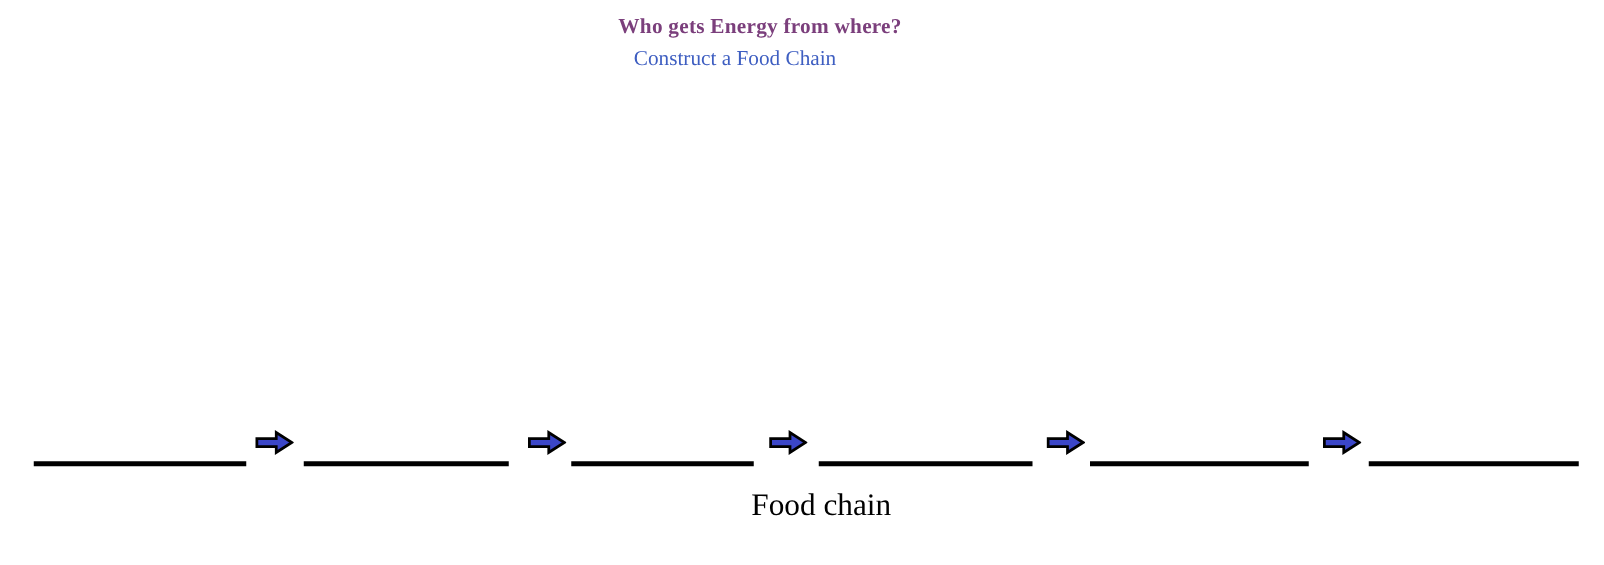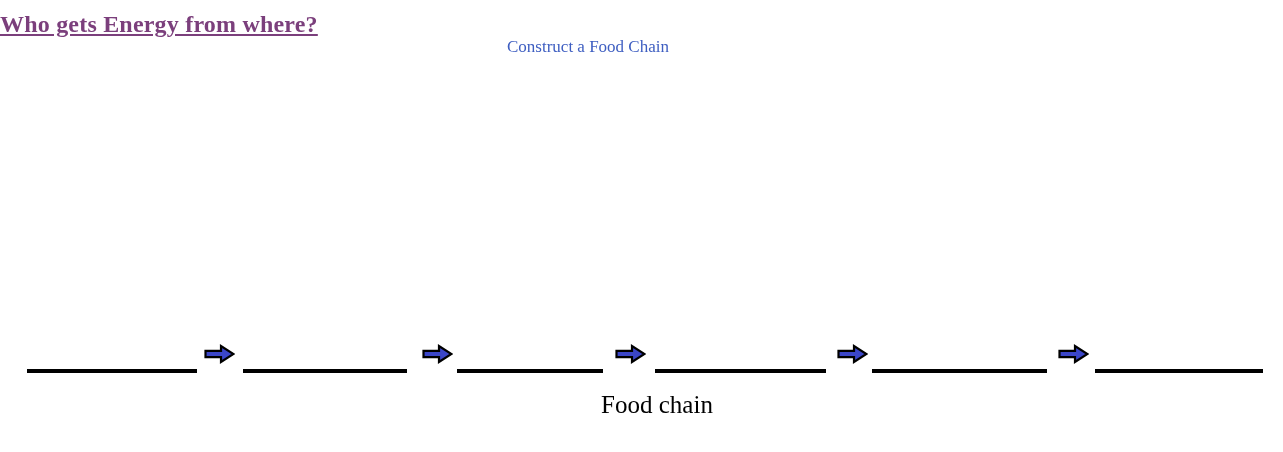--- a/index.html
+++ b/index.html
@@ -13,26 +13,25 @@
     height: 452px;
     background: #ffffff;
     overflow: hidden;
     font-family: "Liberation Serif", "DejaVu Serif", serif;
   }
   .title {
     position: absolute;
     top: 11px;
     left: 0;
     width: 1216px;            
-    text-align: left;
-    font-size: 24px;
+    text-align: center;
+    font-size: 17px;
     font-weight: bold;
     letter-spacing: 0.2px;
     margin: 0;
-    text-decoration: underline;
   }
   .subtitle {
     position: absolute;
     top: 37px;
     left: 0;
     width: 1176px;            
     text-align: center;
     font-size: 17px;
     font-weight: normal;
     margin: 0;

